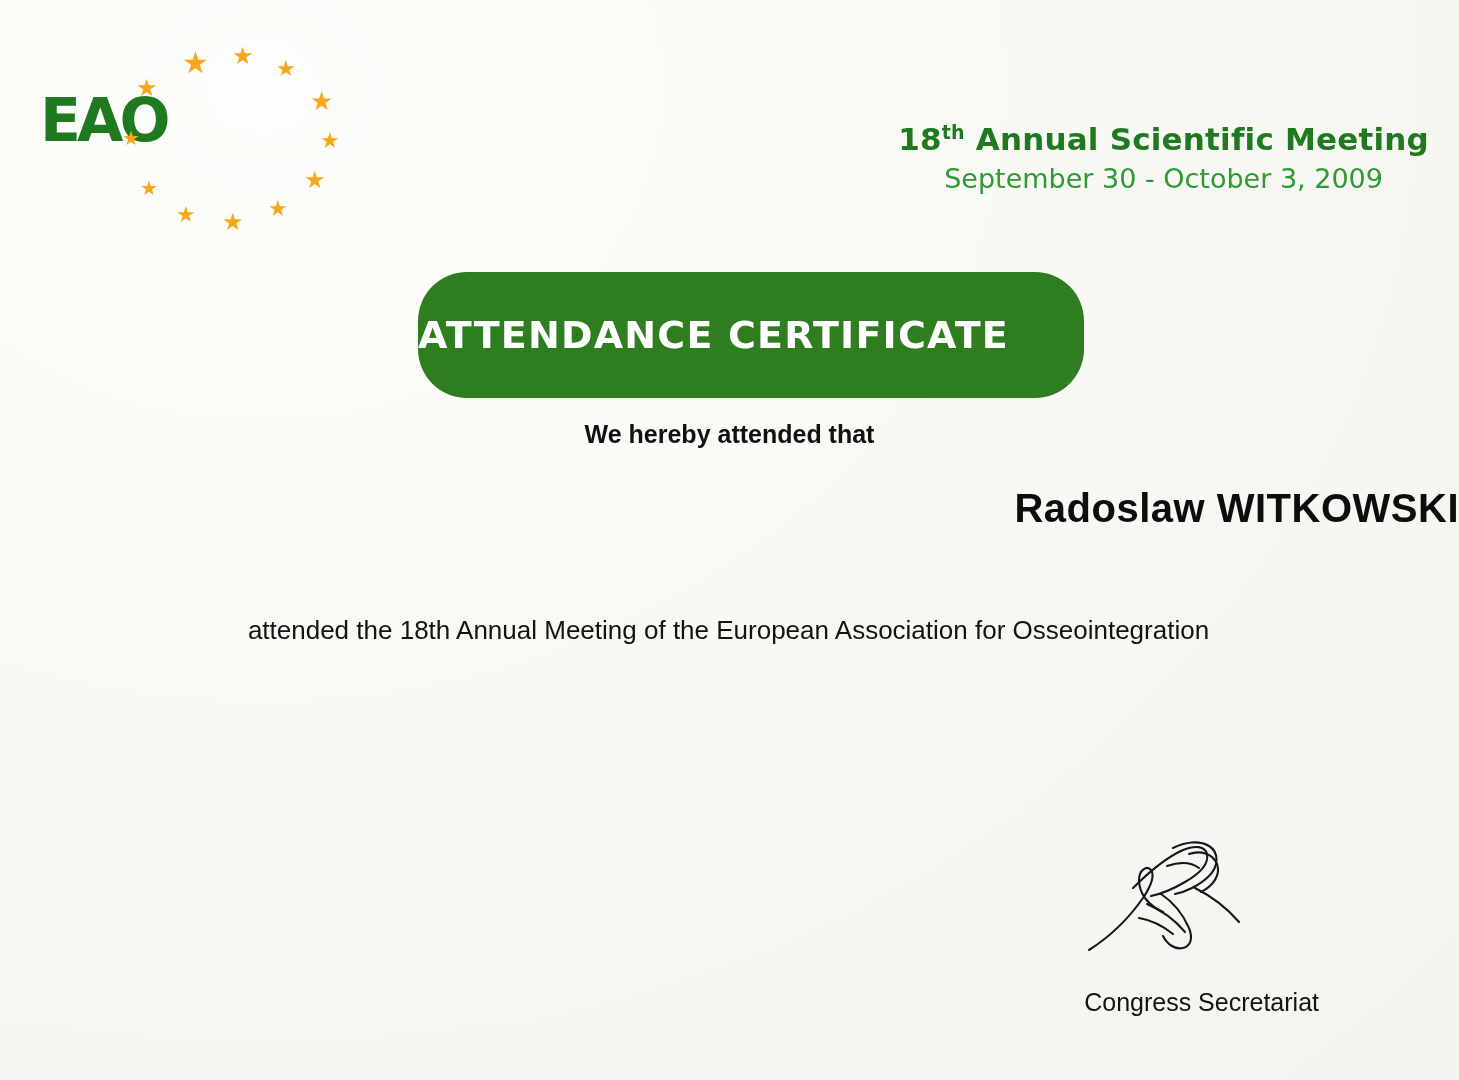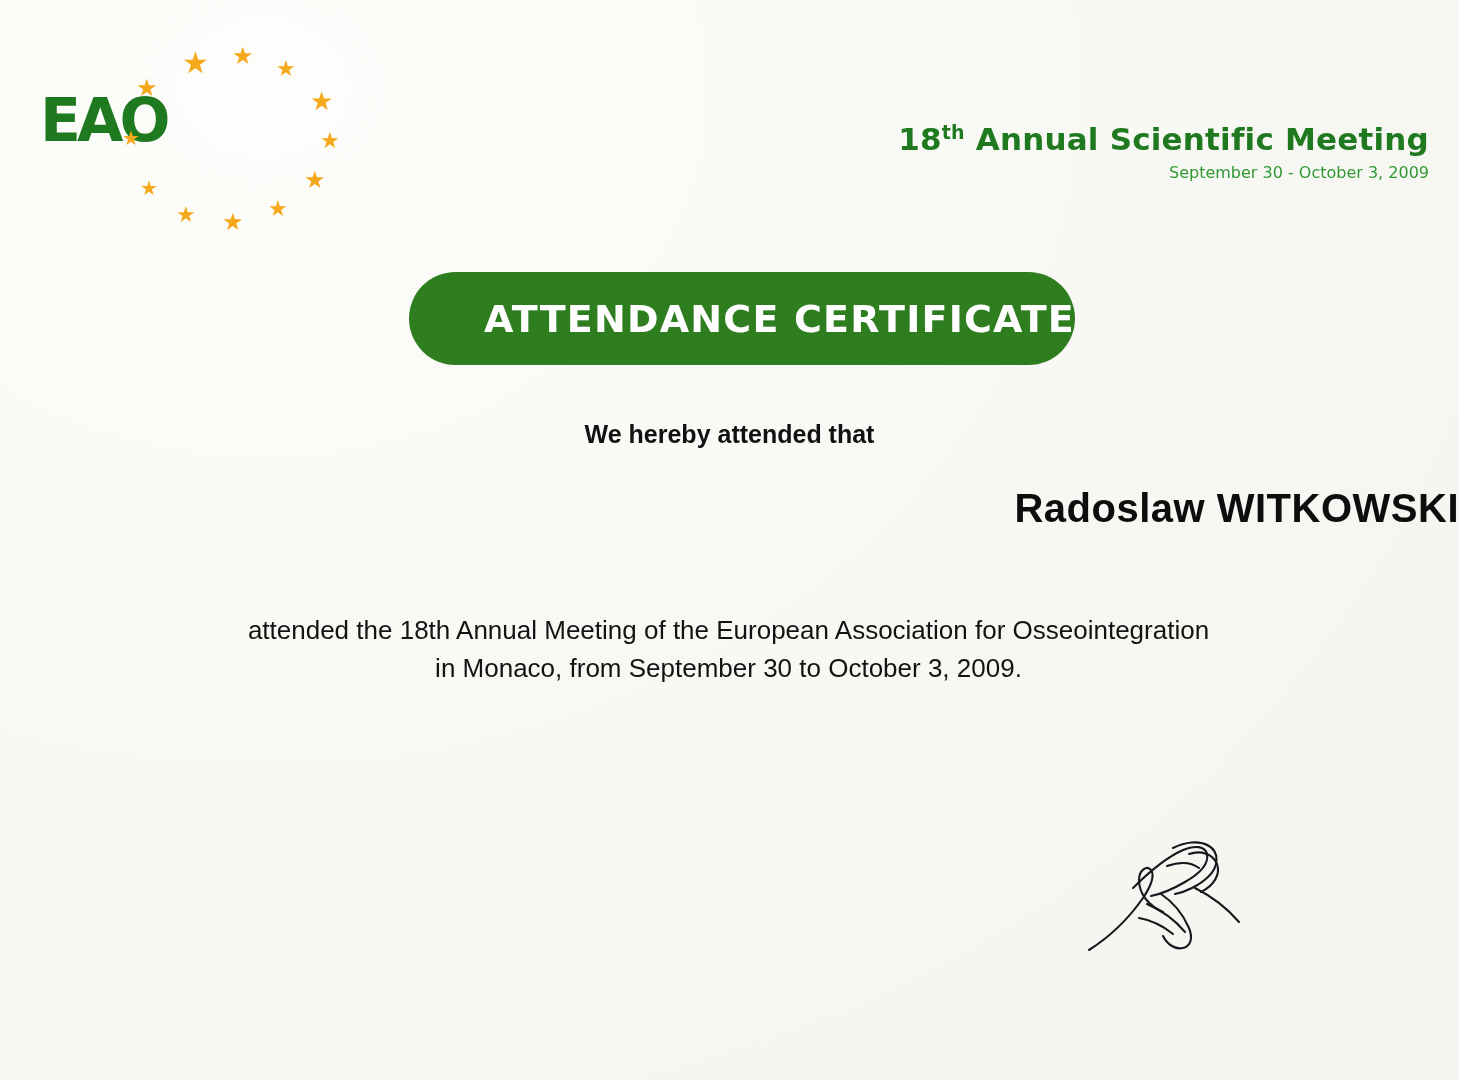--- a/index.html
+++ b/index.html
@@ -64,36 +64,37 @@
     color: #1f7a1f;
     letter-spacing: 0.2px;
   }
   .meeting-title sup {
     font-size: 19px;
     vertical-align: super;
   }
   .meeting-dates {
     margin-top: 6px;
     font-family: "DejaVu Sans", sans-serif;
-    font-size: 16px;
+    font-size: 27px;
     color: #2f9a33;
+    text-align: center;
   }
 
   
   .pill {
     position: absolute;
-    left: 409px;
+    left: 418px;
     top: 272px;
     width: 666px;
-    height: 93px;
+    height: 126px;
     background: #2e7d1f;
     border-radius: 49px;
     display: flex;
     align-items: center;
-    justify-content: flex-end;
+    justify-content: flex-start;
   }
   .pill-label {
     color: #ffffff;
     font-family: "DejaVu Sans", sans-serif;
     font-weight: bold;
     font-size: 38px;
     letter-spacing: 1.2px;
   }
 
   
@@ -186,34 +187,34 @@
 
   <div class="pill">
     <span class="pill-label">ATTENDANCE CERTIFICATE</span>
   </div>
 
   <div class="certify-line">We hereby attended that</div>
   <div class="recipient">Radoslaw WITKOWSKI</div>
 
   <div class="statement">
     <div>attended the 18th Annual Meeting of the European Association for Osseointegration</div>
-    <div>in Monaco, from September 30 to October 3, 2009.</div>
   </div>
 
 
   <div class="signature">
     <svg viewBox="0 0 190 130" width="190" height="130" aria-hidden="true">
       <g fill="none" stroke="#15181c" stroke-width="2.1" stroke-linecap="round" stroke-linejoin="round">
         <path d="M12,118 C34,104 52,86 66,66 C74,54 78,44 74,38 C70,33 62,38 62,48 C62,62 72,74 86,80"></path>
         <path d="M56,56 C70,42 88,26 106,18 C118,13 128,14 130,22 C132,32 122,42 108,50 C96,57 84,62 74,64"></path>
         <path d="M96,16 C108,10 122,8 132,14 C142,20 142,34 132,44 C122,54 108,60 98,62"></path>
         <path d="M112,22 C124,18 136,22 140,32 C144,43 136,54 124,60"></path>
         <path d="M84,62 C96,70 106,82 112,96 C116,106 114,114 106,116 C98,118 90,112 86,104"></path>
         <path d="M70,72 C84,78 98,88 108,100"></path>
         <path d="M62,86 C74,88 86,94 96,102"></path>
         <path d="M118,56 C134,64 150,76 162,90"></path>
         <path d="M90,34 C102,30 114,30 122,36"></path>
       </g>
     </svg>
   </div>
 
+  <div class="sig-role">Congress Secretariat</div>
 
 </div>
 
 </body></html>

